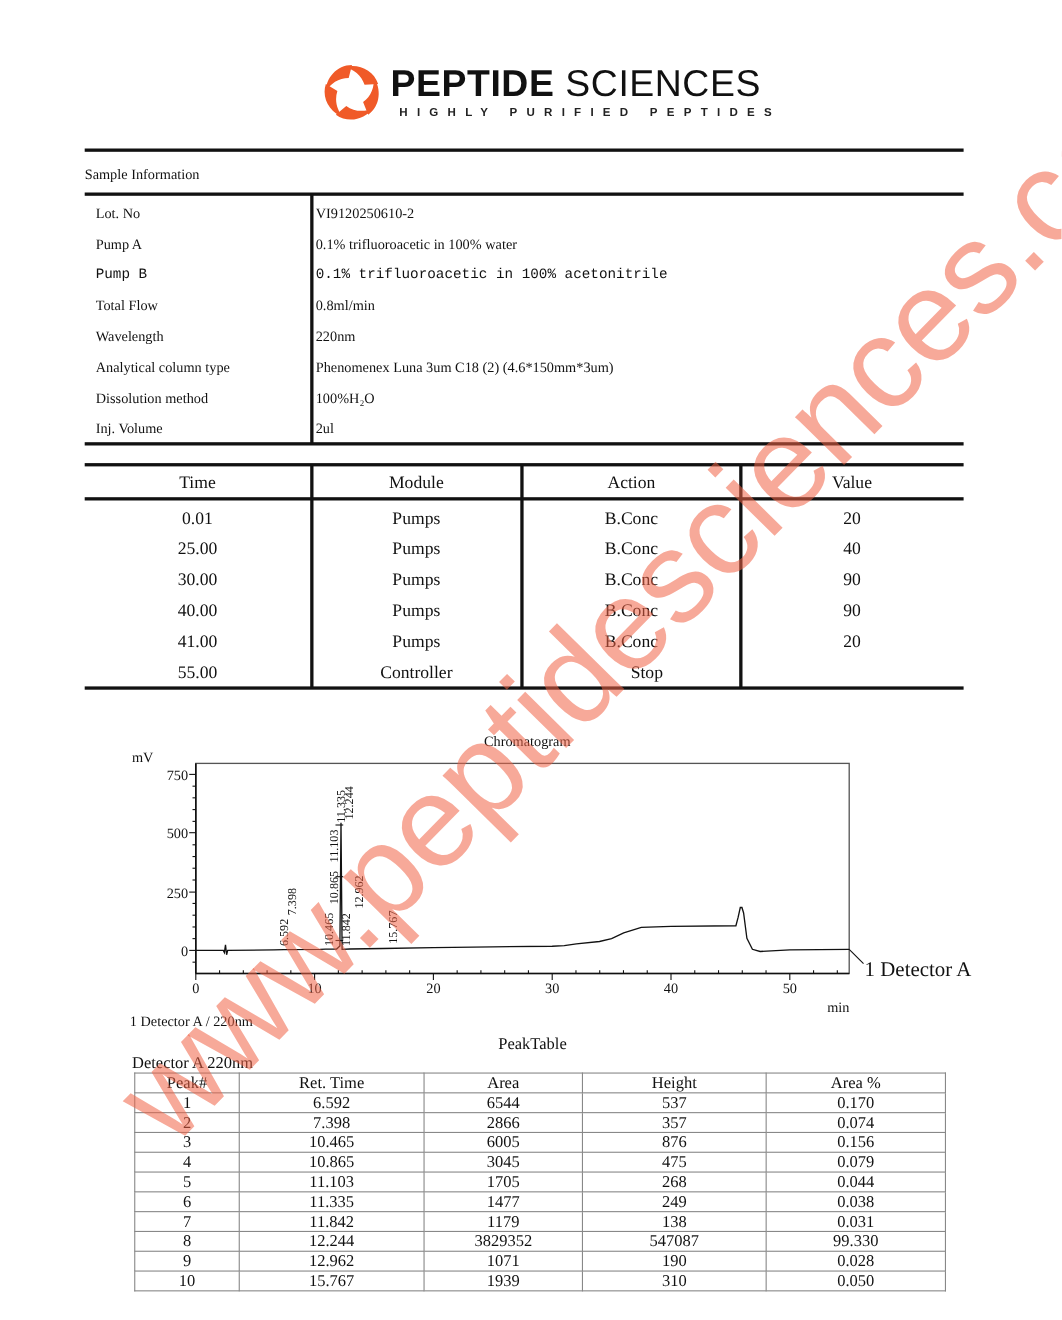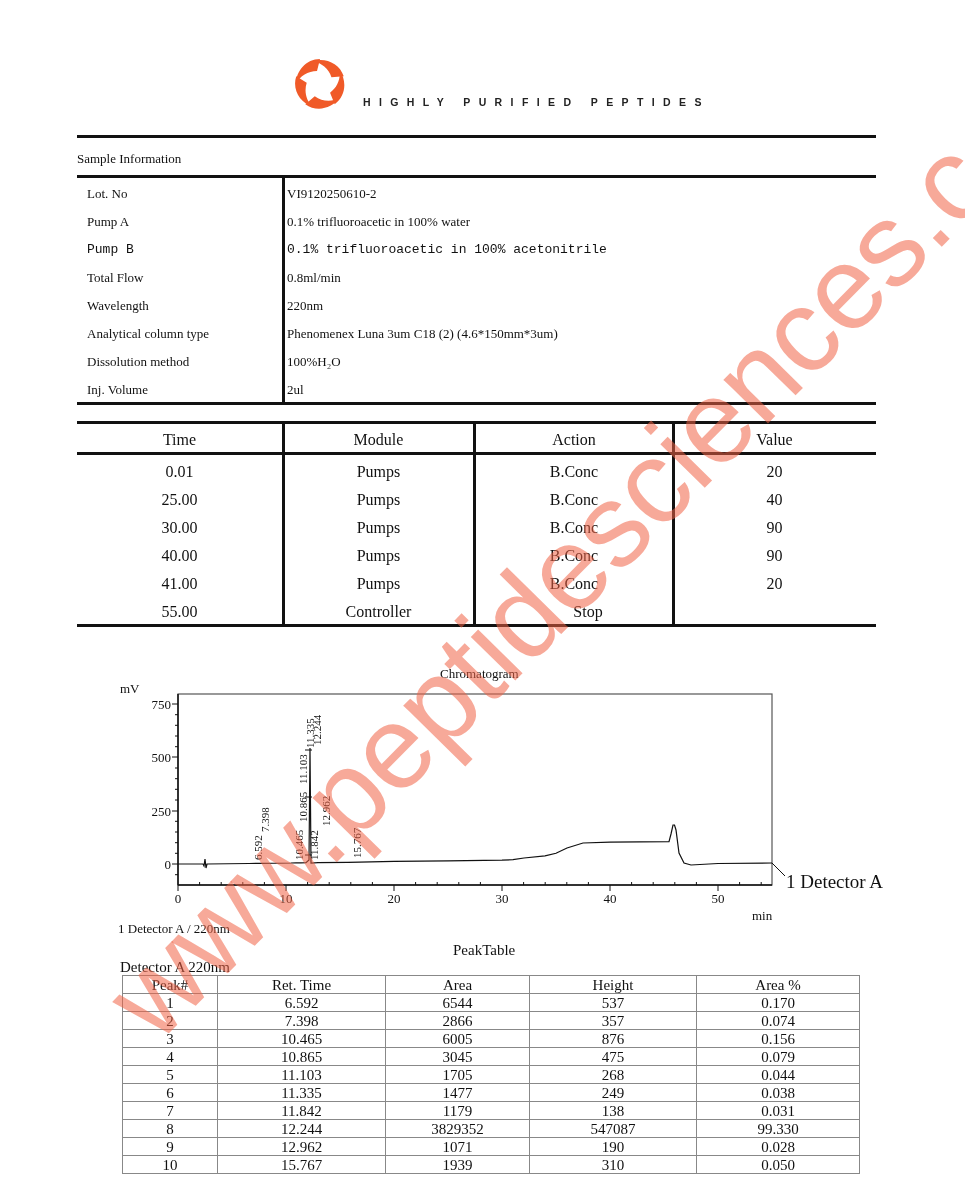--- a/index.html
+++ b/index.html
@@ -50,20 +50,21 @@
 <div class="abs logo">
   <svg width="54" height="54" viewBox="0 0 54 54" style="position:absolute;left:0;top:2px;">
     <g fill="#f05a28" transform="translate(27,27)">
       <path d="M0,-25 C-14,-25 -24,-13 -24,0 C-20,-8 -12,-13 -3,-13 Z"></path>
       <path d="M0,-25 C-14,-25 -24,-13 -24,0 C-20,-8 -12,-13 -3,-13 Z" transform="rotate(72)"></path>
       <path d="M0,-25 C-14,-25 -24,-13 -24,0 C-20,-8 -12,-13 -3,-13 Z" transform="rotate(144)"></path>
       <path d="M0,-25 C-14,-25 -24,-13 -24,0 C-20,-8 -12,-13 -3,-13 Z" transform="rotate(216)"></path>
       <path d="M0,-25 C-14,-25 -24,-13 -24,0 C-20,-8 -12,-13 -3,-13 Z" transform="rotate(288)"></path>
     </g>
   </svg>
+  <div class="logo-text"><b>PEPTIDE</b><span class="light"> SCIENCES</span></div>
   <div class="logo-sub">HIGHLY PURIFIED PEPTIDES</div>
 </div>
 
 <div class="thick" style="top:135px;"></div>
 <div class="sec-title" style="top:151px;">Sample Information</div>
 <div class="thick" style="top:175px;"></div>
 <div class="vline" style="left:282px; top:177px; height:226px;"></div>
 
 <div class="info-row" style="top:180px;">
   <span class="k">Lot. No</span>

